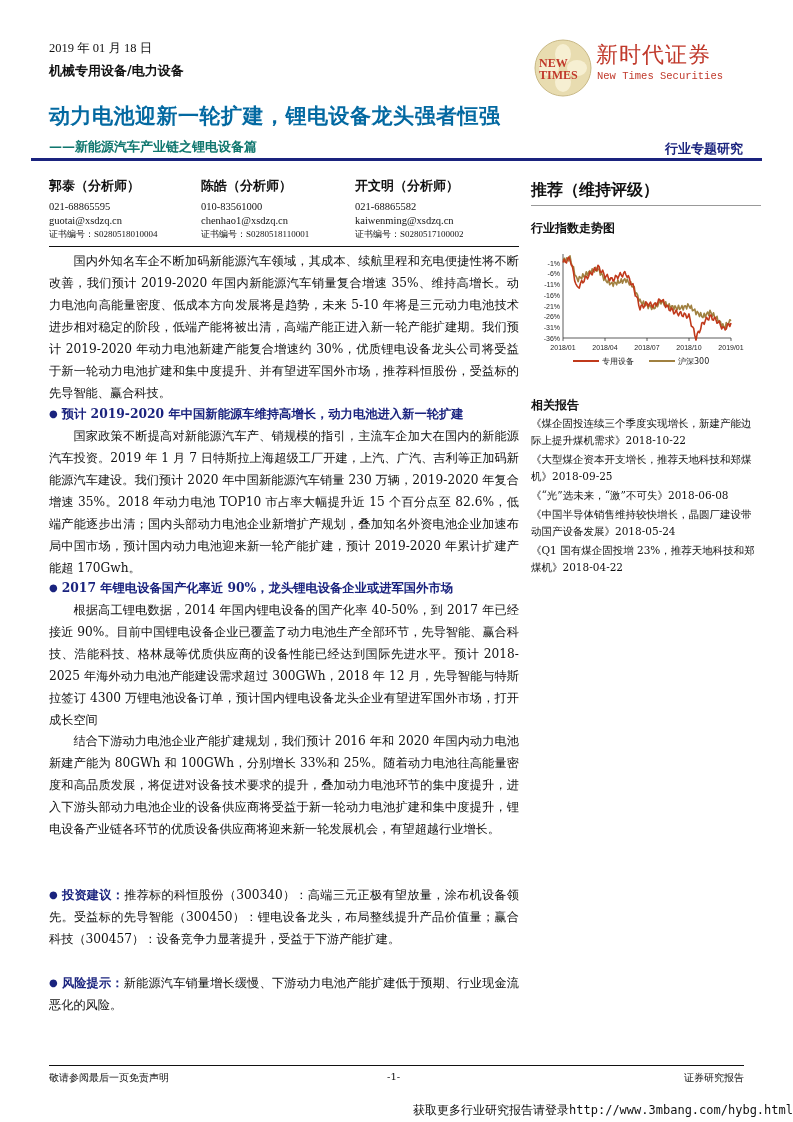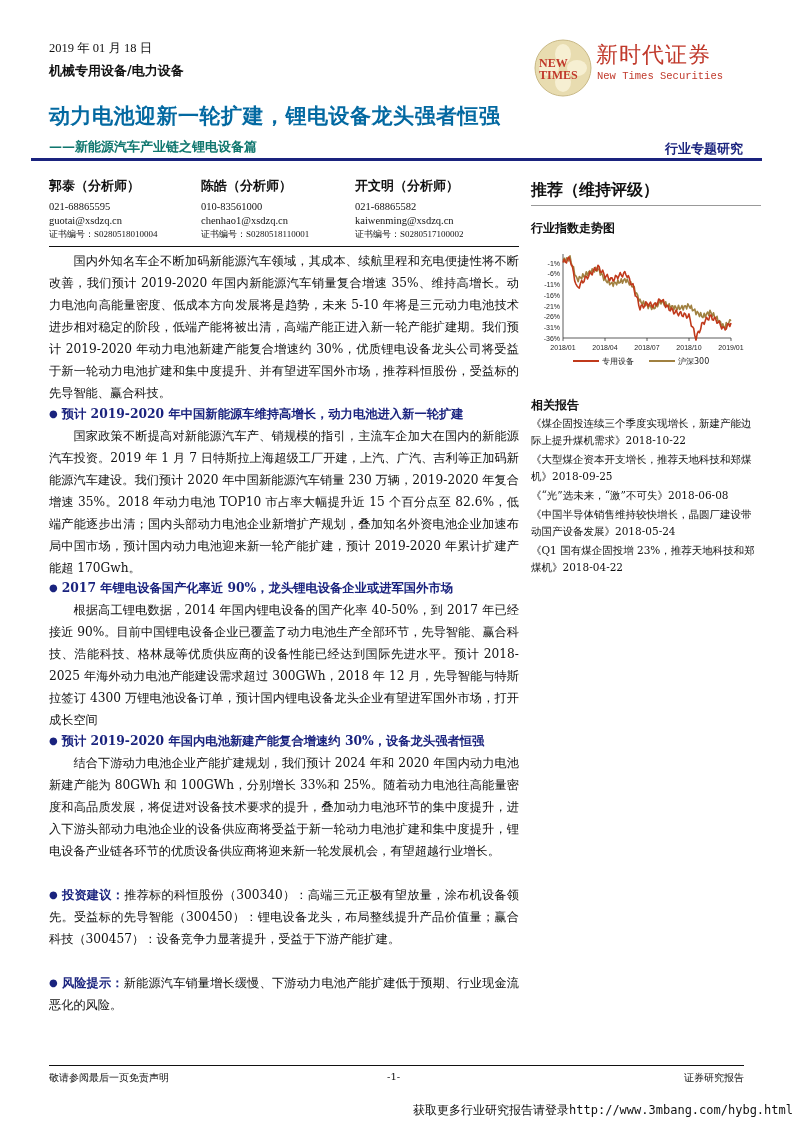--- a/index.html
+++ b/index.html
@@ -144,22 +144,21 @@
   <div class="section-head"><span class="bullet">●</span><span>预计 2019-2020 年中国新能源车维持高增长，动力电池进入新一轮扩建</span></div>
   <p class="para">国家政策不断提高对新能源汽车产、销规模的指引，主流车企加大在国内的新能源汽车投资。2019 年 1 月 7 日特斯拉上海超级工厂开建，上汽、广汽、吉利等正加码新能源汽车建设。我们预计 2020 年中国新能源汽车销量 230 万辆，2019-2020 年复合增速 35%。2018 年动力电池 TOP10 市占率大幅提升近 15 个百分点至 82.6%，低端产能逐步出清；国内头部动力电池企业新增扩产规划，叠加知名外资电池企业加速布局中国市场，预计国内动力电池迎来新一轮产能扩建，预计 2019-2020 年累计扩建产能超 170Gwh。</p>
 </div>
 
 <div class="abs body" style="top:577px;">
   <div class="section-head"><span class="bullet">●</span><span>2017 年锂电设备国产化率近 90%，龙头锂电设备企业或进军国外市场</span></div>
   <p class="para">根据高工锂电数据，2014 年国内锂电设备的国产化率 40-50%，到 2017 年已经接近 90%。目前中国锂电设备企业已覆盖了动力电池生产全部环节，先导智能、赢合科技、浩能科技、格林晟等优质供应商的设备性能已经达到国际先进水平。预计 2018-2025 年海外动力电池产能建设需求超过 300GWh，2018 年 12 月，先导智能与特斯拉签订 4300 万锂电池设备订单，预计国内锂电设备龙头企业有望进军国外市场，打开成长空间</p>
 </div>
 
 <div class="abs body" style="top:730px;">
-  <div class="section-head"><span class="bullet">●</span><span>预计 2019-2020 年国内电池新建产能复合增速约 30%，设备龙头强者恒强</span></div>
-  <p class="para">结合下游动力电池企业产能扩建规划，我们预计 2024 年和 2020 年国内动力电池新建产能为 80GWh 和 100GWh，分别增长 33%和 25%。随着动力电池往高能量密度和高品质发展，将促进对设备技术要求的提升，叠加动力电池环节的集中度提升，进入下游头部动力电池企业的设备供应商将受益于新一轮动力电池扩建和集中度提升，锂电设备产业链各环节的优质设备供应商将迎来新一轮发展机会，有望超越行业增长。</p>
+  <p class="para">结合下游动力电池企业产能扩建规划，我们预计 2016 年和 2020 年国内动力电池新建产能为 80GWh 和 100GWh，分别增长 33%和 25%。随着动力电池往高能量密度和高品质发展，将促进对设备技术要求的提升，叠加动力电池环节的集中度提升，进入下游头部动力电池企业的设备供应商将受益于新一轮动力电池扩建和集中度提升，锂电设备产业链各环节的优质设备供应商将迎来新一轮发展机会，有望超越行业增长。</p>
 </div>
 
 <div class="abs body" style="top:884px;">
   <p><span class="bullet">●</span><span class="label-bold">投资建议：</span><span>推荐标的科恒股份（300340）：高端三元正极有望放量，涂布机设备领先。受益标的先导智能（300450）：锂电设备龙头，布局整线提升产品价值量；赢合科技（300457）：设备竞争力显著提升，受益于下游产能扩建。</span></p>
 </div>
 
 <div class="abs body" style="top:972px;">
   <p><span class="bullet">●</span><span class="label-bold">风险提示：</span><span>新能源汽车销量增长缓慢、下游动力电池产能扩建低于预期、行业现金流恶化的风险。</span></p>
 </div>
 

